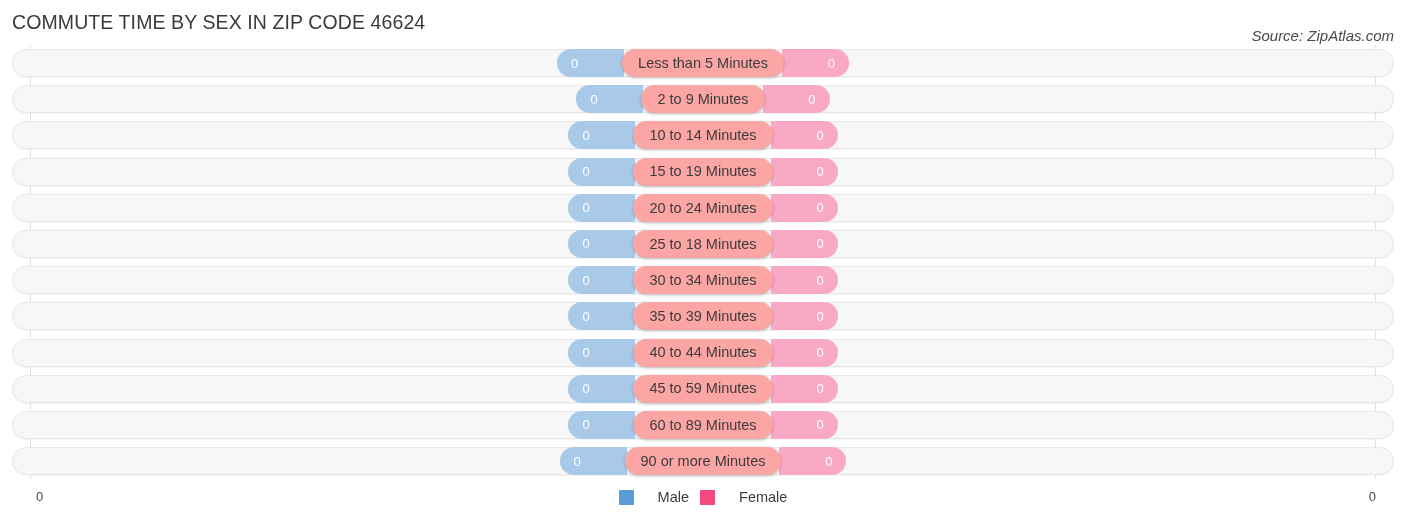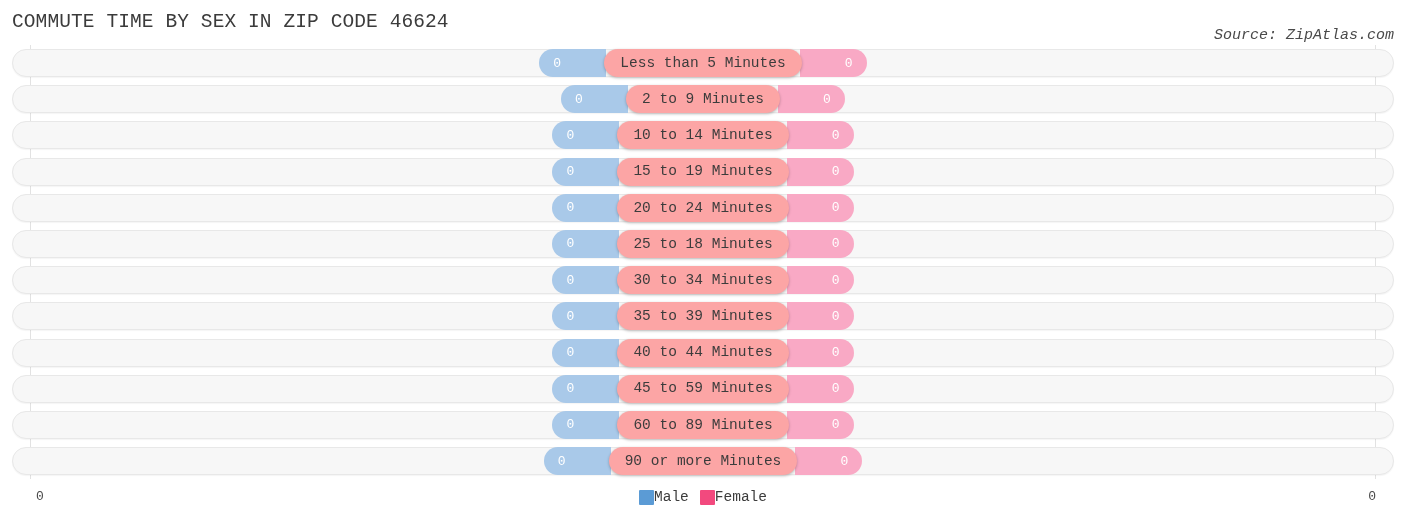--- a/index.html
+++ b/index.html
@@ -13,21 +13,20 @@
     font-family: "Liberation Sans", sans-serif;
     color: #3c3c3c;
     overflow: hidden;
   }
 
   .page {
     position: relative;
     width: 1204px;
     height: 523px;
     box-sizing: border-box;
-    font-family: Liberation Mono, monospace;
   }
 
   
   .header {
     position: absolute;
     left: 0; top: 0;
     width: 1406px;
     height: 45px;
   }
   .chart-title {
@@ -179,21 +178,21 @@
     right: 0;
     top: 4px;
     display: flex;
     align-items: center;
     justify-content: center;
     gap: 11px;
   }
   .legend-item {
     display: flex;
     align-items: center;
-    gap: 0;
+    gap: 24px;
   }
   .legend-swatch {
     width: 15px;
     height: 15px;
     border-radius: 1px;
     display: inline-block;
   }
   .legend-swatch.male   { background: #5b9bd5; }
   .legend-swatch.female { background: #f2497e; }
   .legend-label {

